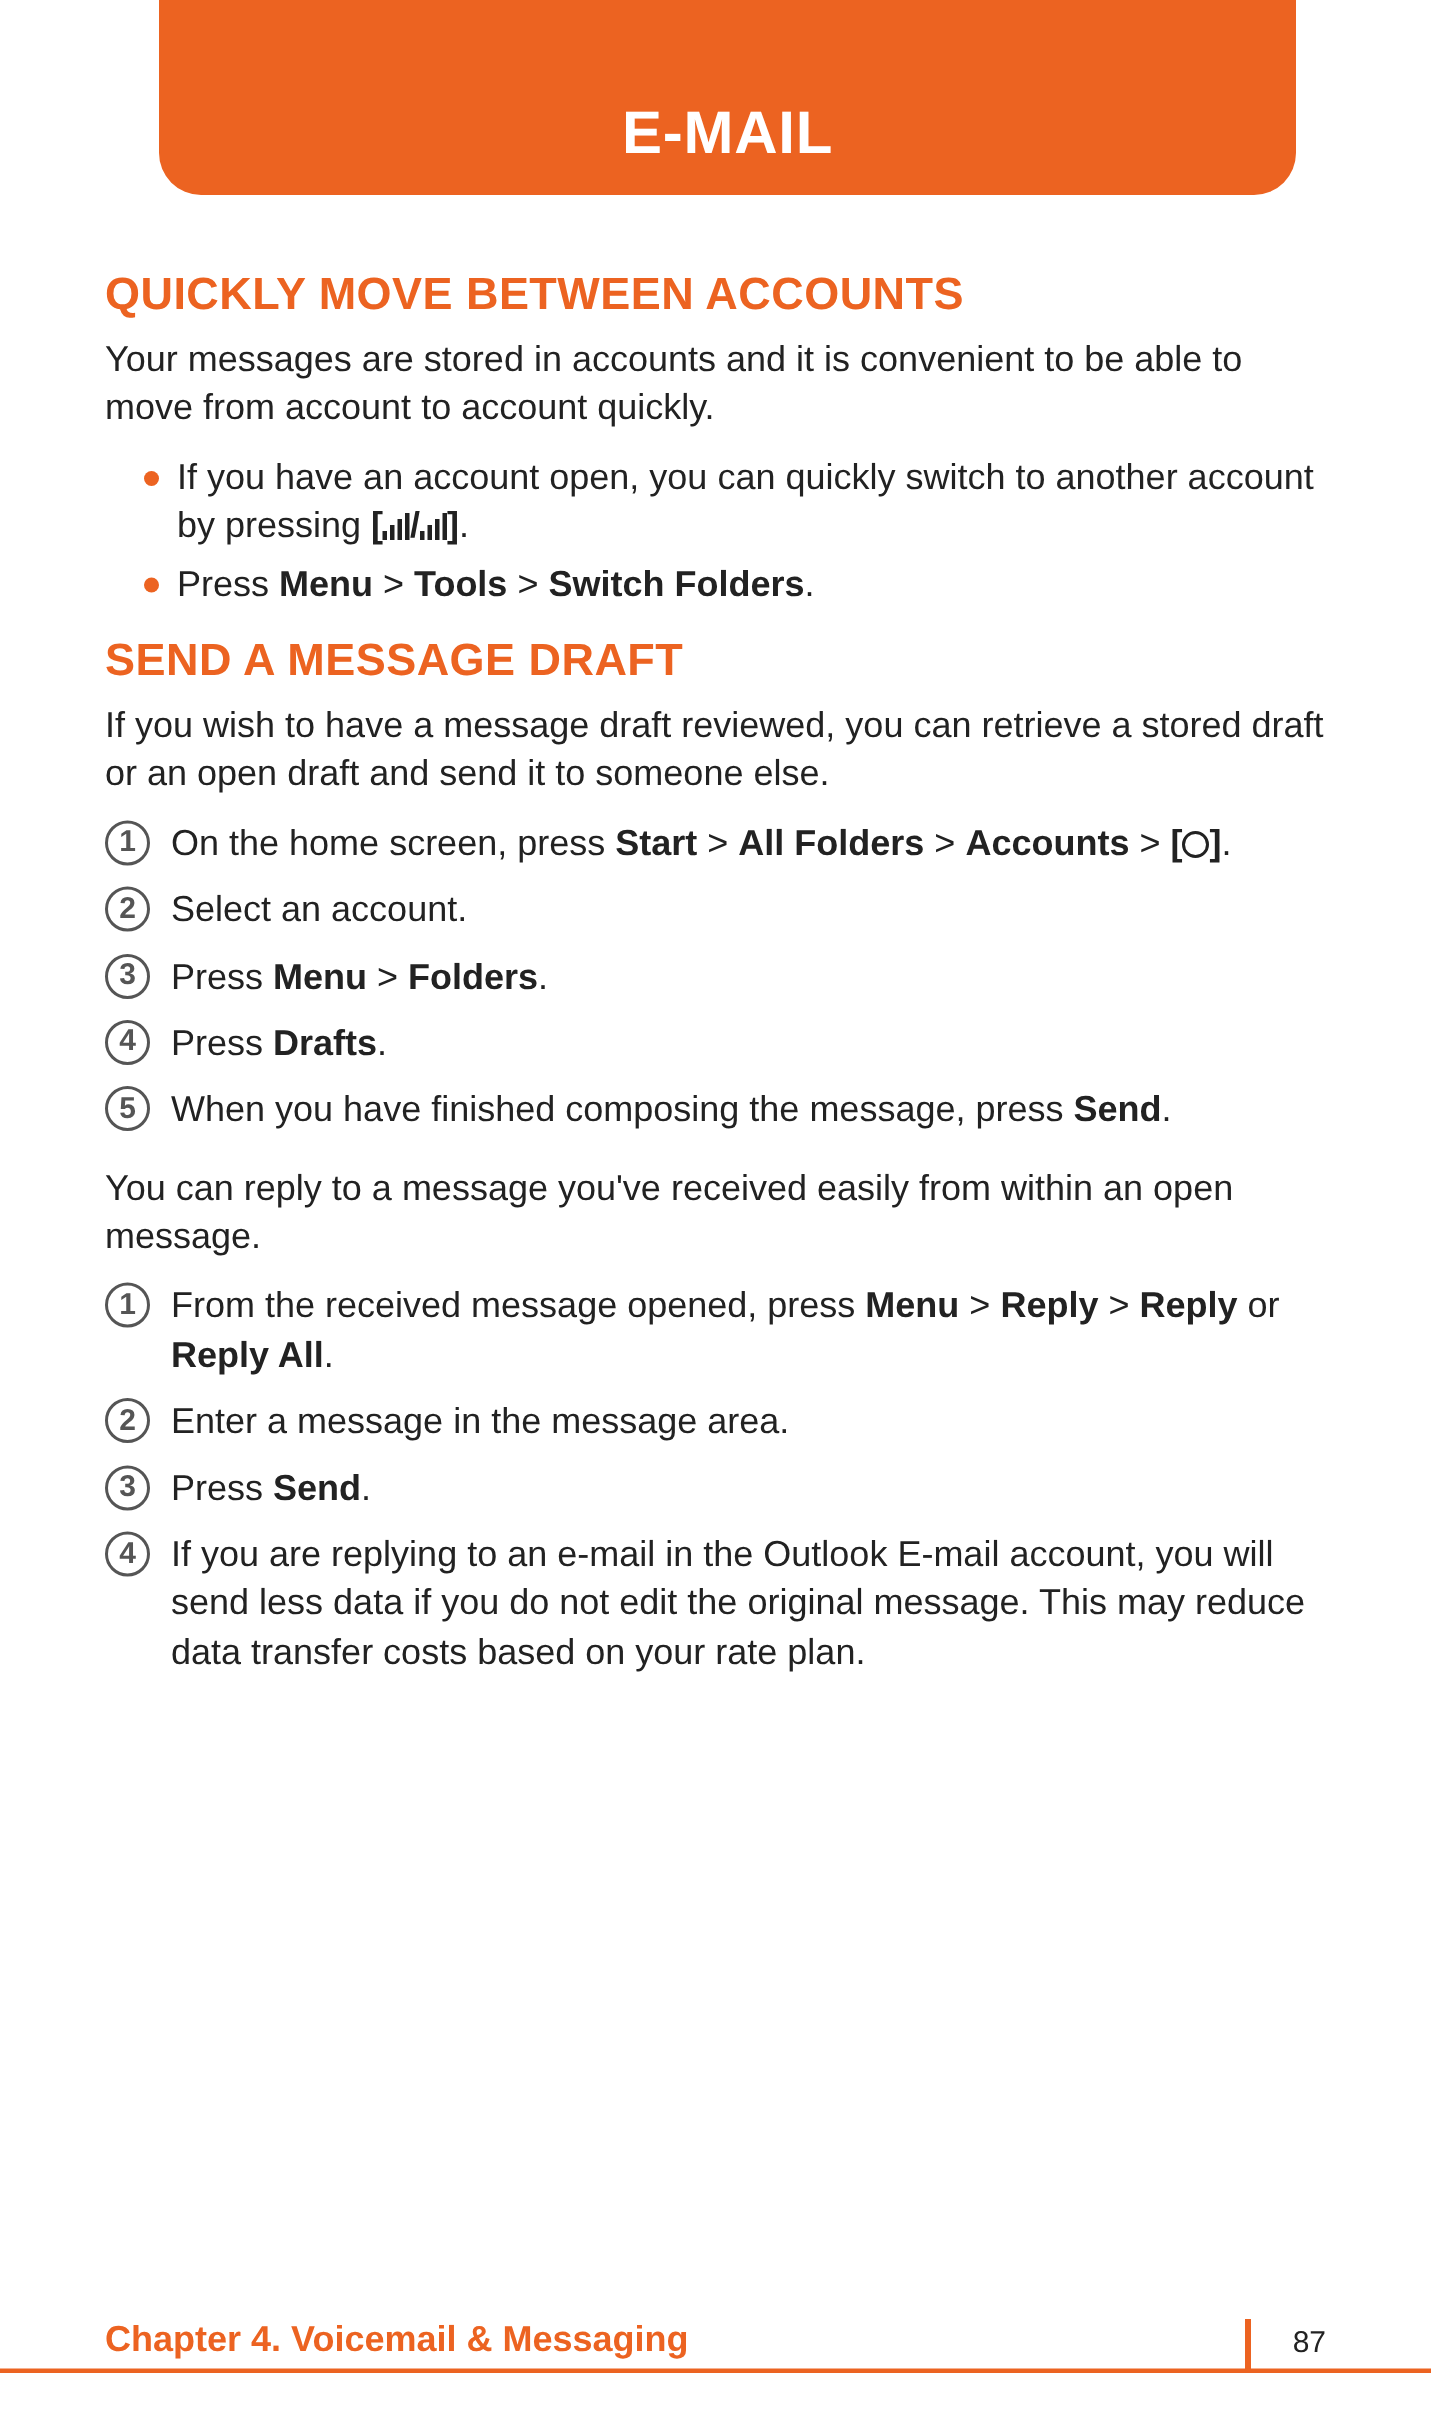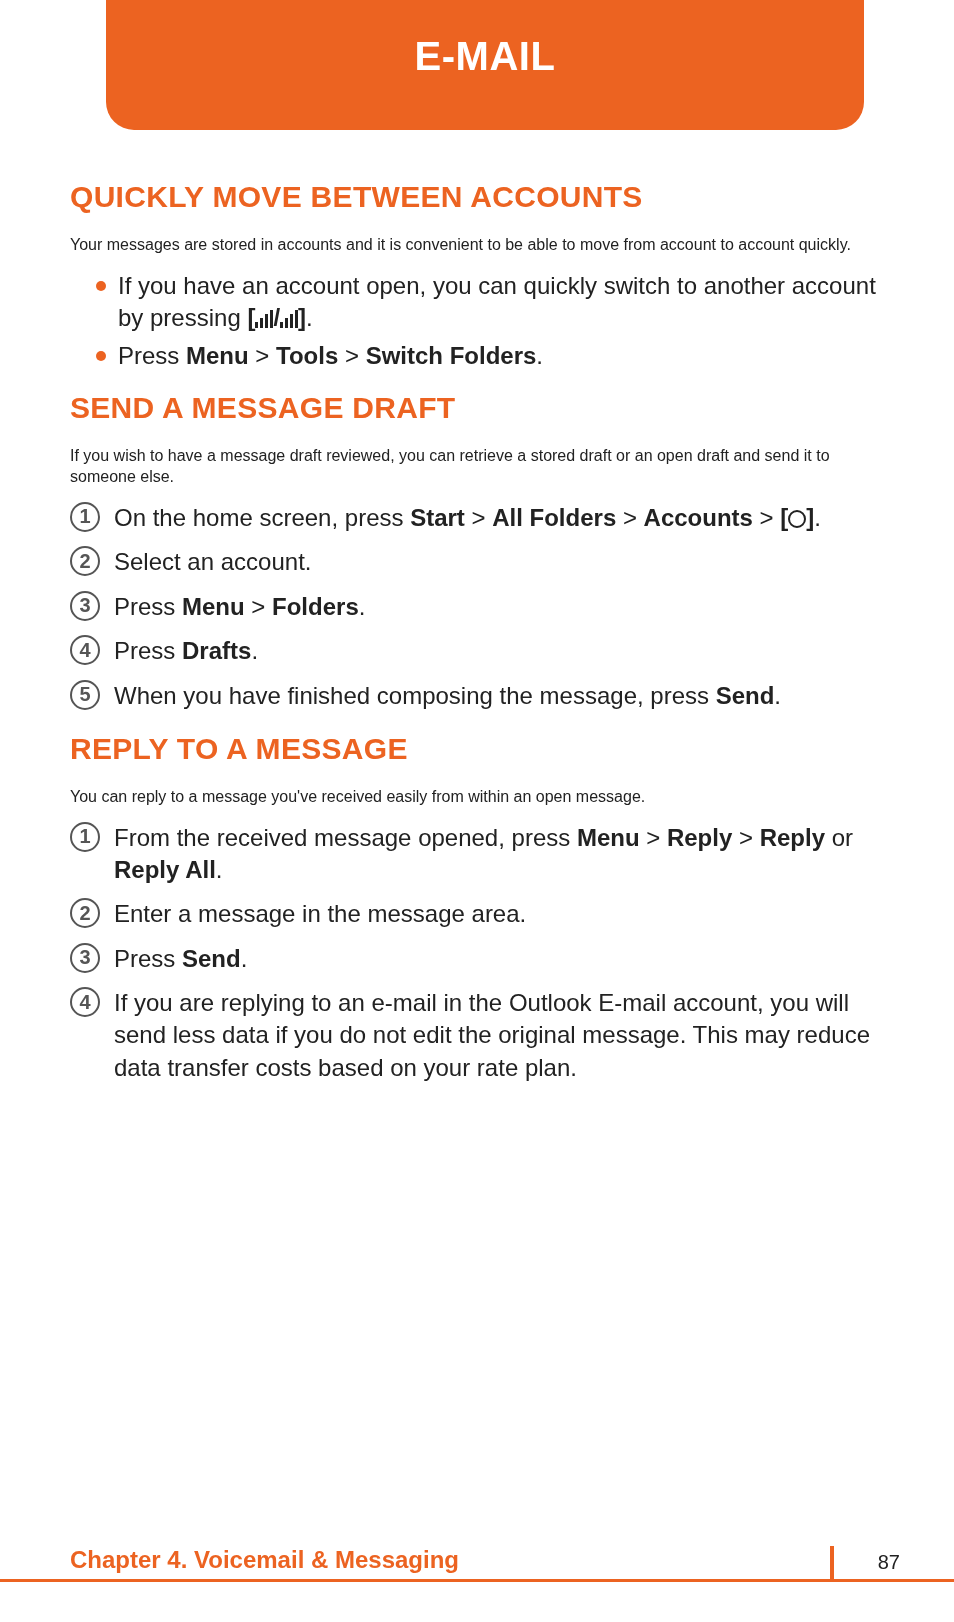--- a/index.html
+++ b/index.html
@@ -8,21 +8,21 @@
   .header-tab {
     position: absolute;
     top: 0;
     left: 90px;
     right: 90px;
     height: 130px;
     background: #ec6321;
     border-bottom-left-radius: 28px;
     border-bottom-right-radius: 28px;
     display: flex;
-    align-items: center;
+    align-items: flex-end;
     justify-content: center;
     padding-bottom: 18px;
     margin-left: 16px;
   }
   .header-tab .title {
     color: #fff;
     font-weight: 700;
     font-size: 40px;
     letter-spacing: 0.5px;
     font-family: "Arial Narrow", Arial, sans-serif;
@@ -33,25 +33,24 @@
     color: #ec6321;
     font-weight: 700;
     font-size: 30px;
     letter-spacing: 0.3px;
     margin-top: 10px;
     margin-bottom: 10px;
     font-family: "Arial Narrow", Arial, sans-serif;
     font-stretch: condensed;
   }
   p.body {
-    font-size: 16px;
+    font-size: 24px;
     line-height: 1.35;
     color: #222;
     margin-bottom: 14px;
-    margin-top: 20px;
   }
   ul.bullets { list-style: none; padding-left: 26px; margin-bottom: 18px; }
   ul.bullets li {
     position: relative;
     font-size: 24px;
     line-height: 1.35;
     padding-left: 22px;
     margin-bottom: 6px;
   }
   ul.bullets li::before {
@@ -128,21 +127,21 @@
   .footer-divider {
     position: absolute;
     right: 120px;
     bottom: 0;
     width: 4px;
     height: 36px;
     background: #ec6321;
   }
   .footer-page {
     position: absolute;
-    right: 54px;
+    right: 70px;
     bottom: 8px;
     color: #222;
     font-size: 20px;
   }
 </style>
 </head>
 <body>
 
 <div class="page">
 
@@ -191,21 +190,20 @@
       <li>
         <span class="step-num">4</span>
         <span>Press </span><span class="b">Drafts</span><span>.</span>
       </li>
       <li>
         <span class="step-num">5</span>
         <span>When you have finished composing the message, press </span><span class="b">Send</span><span>.</span>
       </li>
     </ol>
 
-    <h2 class="section">REPLY TO A MESSAGE</h2>
     <p class="body">You can reply to a message you've received easily from within an open message.</p>
     <ol class="steps">
       <li>
         <span class="step-num">1</span>
         <span>From the received message opened, press </span><span class="b">Menu</span><span> &gt; </span><span class="b">Reply</span><span> &gt; </span><span class="b">Reply</span><span> or </span><span class="b">Reply All</span><span>.</span>
       </li>
       <li>
         <span class="step-num">2</span>
         <span>Enter a message in the message area.</span>
       </li>

